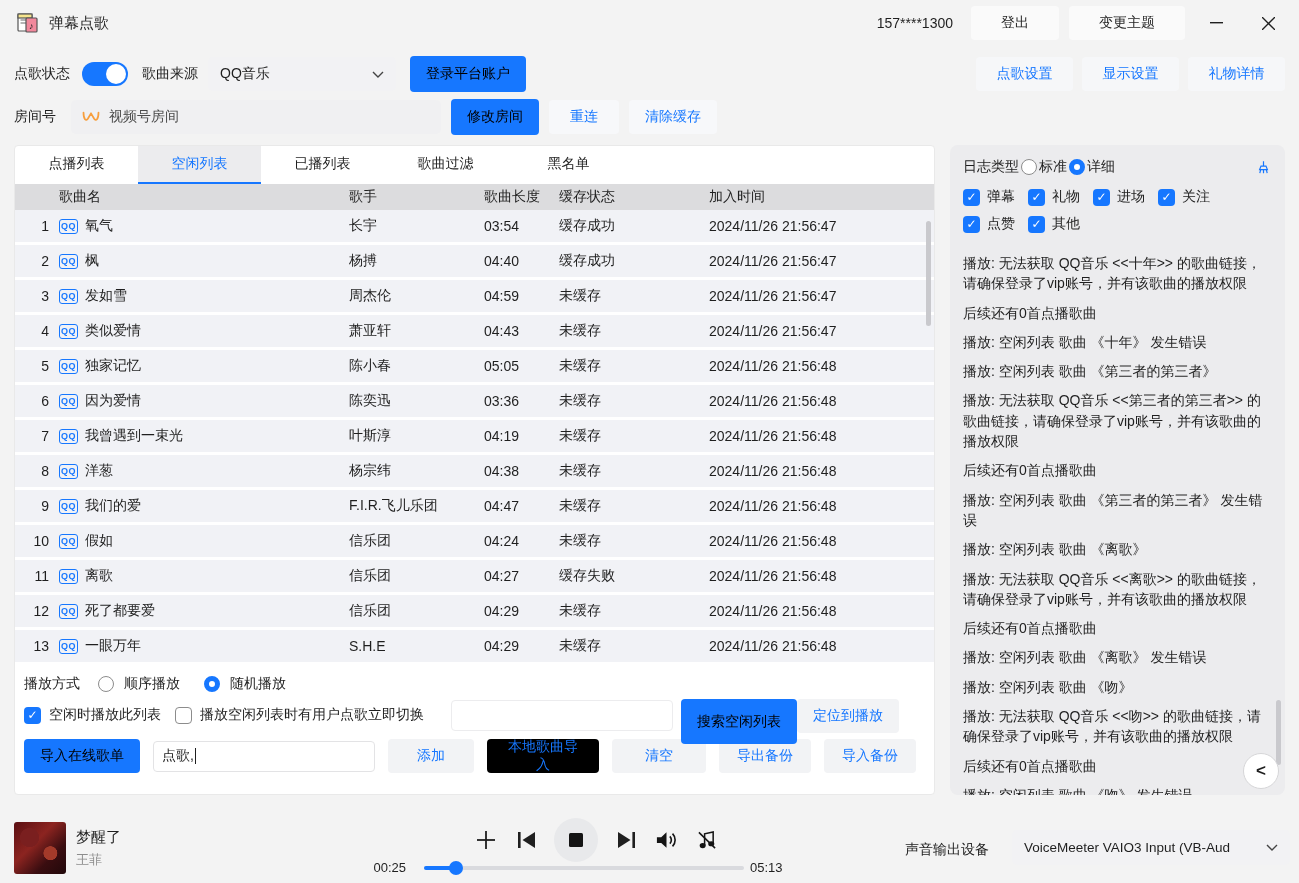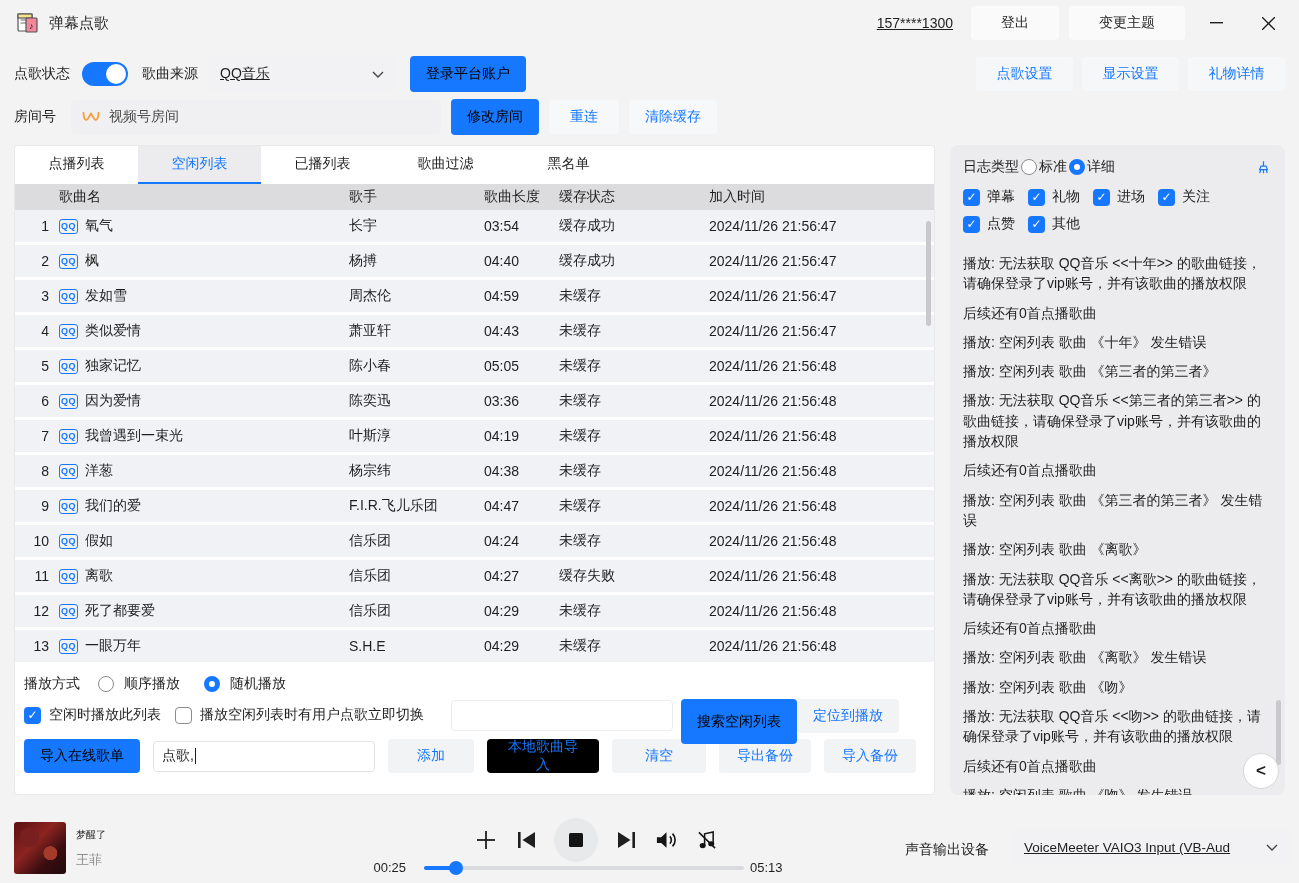--- a/index.html
+++ b/index.html
@@ -6,21 +6,21 @@
   html,body { width:1299px; height:883px; overflow:hidden;
     font-family:"Liberation Sans","DejaVu Sans",sans-serif;
     background:#f3f3f3; color:#1f1f1f; font-size:14px; }
   .abs { position:absolute; }
 
   
   .titlebar { position:absolute; left:0; top:0; width:1299px; height:46px;
     display:flex; align-items:center; padding:0 10px 0 16px; }
   .app-title { font-size:15px; margin-left:9px; }
   .tb-right { margin-left:auto; display:flex; align-items:center; gap:10px; }
-  .account { font-size:14px; color:#1f1f1f; margin-right:8px;text-decoration:underline; }
+  .account { font-size:14px; color:#1f1f1f; margin-right:8px; }
   .btn-plain { background:#fafafa; border:none; border-radius:4px; height:34px;
     padding:0 30px; font-size:14px; color:#1f1f1f; cursor:pointer; }
   .winbtn { width:42px; height:34px; display:flex; align-items:center; justify-content:center; cursor:pointer; }
 
   
   .btn-primary { background:#1677ff; color:#000000; border:none; border-radius:4px;
     height:36px; padding:0 16px; font-size:14px; display:inline-flex;
     align-items:center; justify-content:center; cursor:pointer; }
   .btn-light { background:#f6f7f9; color:#1677ff; border:none; border-radius:4px;
     height:34px; padding:0 16px; font-size:14px; display:inline-flex;
@@ -32,21 +32,21 @@
   .ctrl-row2 { position:absolute; left:14px; top:99px; width:920px; height:36px;
     display:flex; align-items:center; }
   .lbl { font-size:14px; color:#1f1f1f; }
   .toggle { width:46px; height:24px; border-radius:12px; background:#1677ff;
     position:relative; margin:0 14px 0 12px; cursor:pointer; }
   .toggle .knob { position:absolute; right:2px; top:2px; width:20px; height:20px;
     border-radius:50%; background:#fff; }
   .select { height:34px; background:#f2f2f4; border-radius:5px; display:flex;
     align-items:center; padding:0 12px; cursor:pointer; }
   .src-select { width:188px; margin:0 14px 0 10px; }
-  .select .sel-txt { flex:1; font-size:14px;text-decoration:underline; }
+  .select .sel-txt { flex:1; font-size:14px; }
   .rt-btns { margin-left:auto; display:flex; gap:9px; }
   .rt-btns .btn-light { width:97px; }
   .room-input { width:370px; height:34px; background:#f0f0f2; border-radius:5px;
     display:flex; align-items:center; gap:8px; padding:0 10px; margin:0 10px 0 15px; }
   .room-input span { color:#4b4b4b; }
 
   
   .main-panel { position:absolute; left:14px; top:145px; width:921px; height:650px;
     background:#fff; border:1px solid #e9e9e9; border-radius:4px; overflow:hidden; }
   .tabbar { display:flex; height:38px; }
@@ -91,21 +91,21 @@
     border-radius:50%; background:#fff; border:1px solid #d6d6d8; display:flex;
     align-items:center; justify-content:center; font-size:17px; font-weight:bold;
     color:#1f1f1f; cursor:pointer; }
 
   
   .album { position:absolute; left:14px; top:822px; width:52px; height:52px; border-radius:3px;
     background:
       radial-gradient(circle at 30% 30%, #7a1f1f 0 18%, transparent 19%),
       radial-gradient(circle at 70% 60%, #a33a2a 0 14%, transparent 15%),
       linear-gradient(135deg,#5a0f12 0%, #8c2420 40%, #3a0d10 70%, #21080a 100%); }
-  .p-title { position:absolute; left:76px; top:828px; font-size:10px; color:#1f1f1f; }
+  .p-title { position:absolute; left:76px; top:828px; font-size:15px; color:#1f1f1f; }
   .p-artist { position:absolute; left:76px; top:851px; font-size:13px; color:#8c8c8c; }
   .pbtn { position:absolute; top:818px; width:40px; height:44px; display:flex;
     align-items:center; justify-content:center; cursor:pointer; }
   .stopbtn { position:absolute; left:554px; top:818px; width:44px; height:44px;
     border-radius:50%; background:#e8e9eb; display:flex; align-items:center;
     justify-content:center; cursor:pointer; }
   .time { position:absolute; top:860px; font-size:13px; color:#1f1f1f; }
   .track { position:absolute; left:424px; top:866px; width:320px; height:4px;
     border-radius:2px; background:#d9dade; cursor:pointer; }
   .track .fill { height:4px; border-radius:2px; background:#1677ff; }

